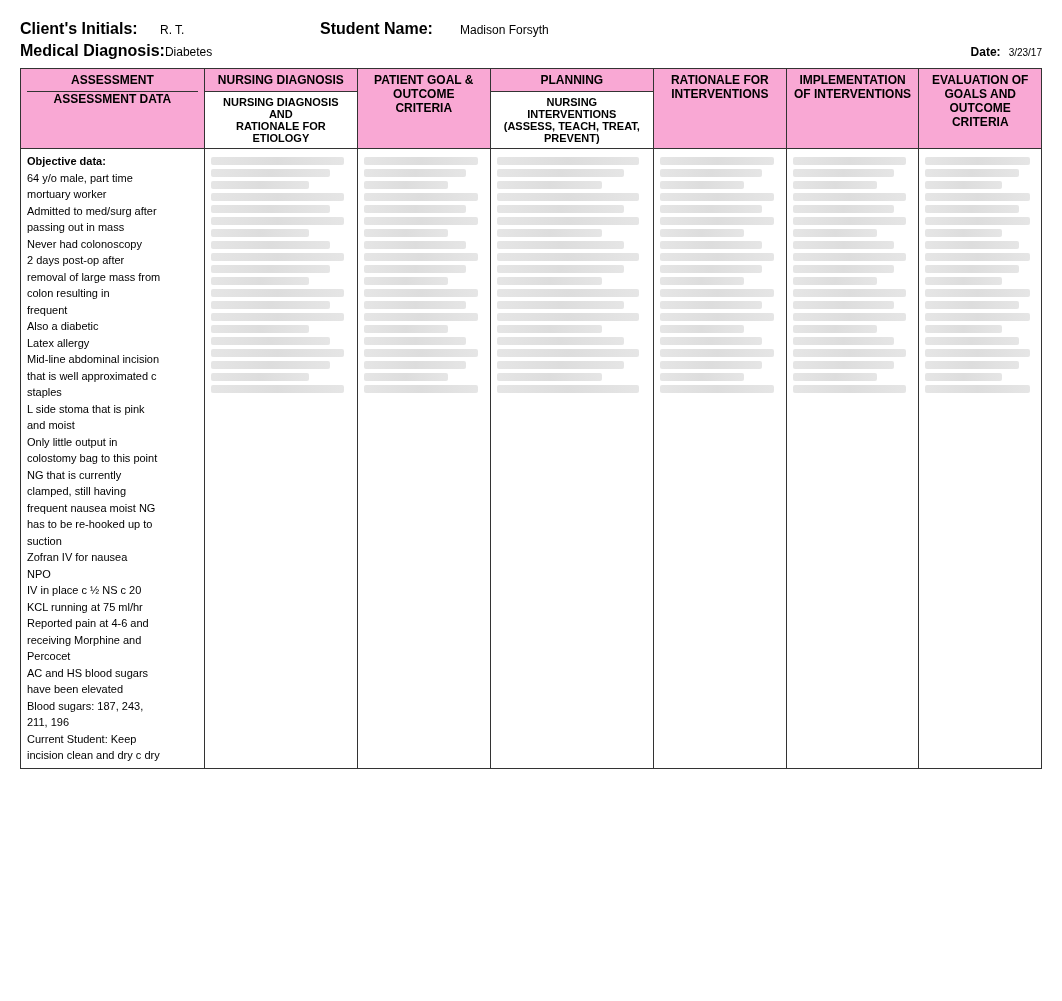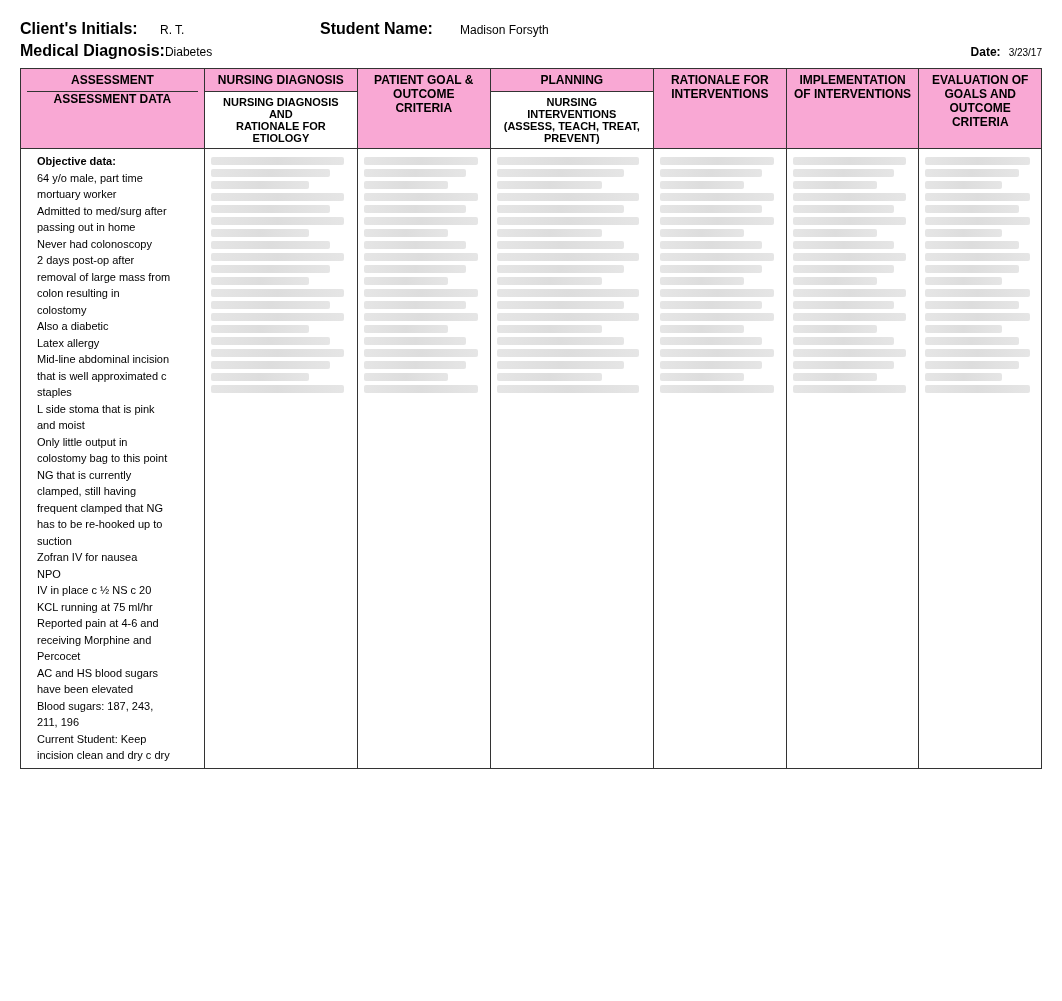--- a/index.html
+++ b/index.html
@@ -115,21 +115,20 @@
     .blurred-line-medium {
       width: 85%;
     }
     .blurred-line-long {
       width: 95%;
     }
     .assessment-text {
       font-size: 11px;
       line-height: 1.5;
       color: #000;
-      margin-left: 10px;
     }
     .assessment-subhead {
       font-weight: bold;
       font-size: 11px;
     }
   </style>
 </head>
 <body>
 
 <div class="header-section">
@@ -196,38 +195,38 @@
   <tbody>
     <tr>
 
       <td class="content-cell assessment-col">
         <div class="assessment-text">
           <span class="assessment-subhead">Objective data:</span>
           <div id="assessment-lines">
               <div>64 y/o male, part time</div>
               <div>mortuary worker</div>
               <div>Admitted to med/surg after</div>
-              <div>passing out in home</div>
+              <div>passing out in mass</div>
               <div>Never had colonoscopy</div>
               <div>2 days post-op after</div>
               <div>removal of large mass from</div>
               <div>colon resulting in</div>
-              <div>colostomy</div>
+              <div>frequent</div>
               <div>Also a diabetic</div>
               <div>Latex allergy</div>
               <div>Mid-line abdominal incision</div>
               <div>that is well approximated c</div>
               <div>staples</div>
               <div>L side stoma that is pink</div>
               <div>and moist</div>
               <div>Only little output in</div>
               <div>colostomy bag to this point</div>
               <div>NG that is currently</div>
               <div>clamped, still having</div>
-              <div>frequent clamped that NG</div>
+              <div>frequent nausea moist NG</div>
               <div>has to be re-hooked up to</div>
               <div>suction</div>
               <div>Zofran IV for nausea</div>
               <div>NPO</div>
               <div>IV in place c ½  NS c 20</div>
               <div>KCL running at 75 ml/hr</div>
               <div>Reported pain at 4-6 and</div>
               <div>receiving Morphine and</div>
               <div>Percocet</div>
               <div>AC and HS blood sugars</div>

